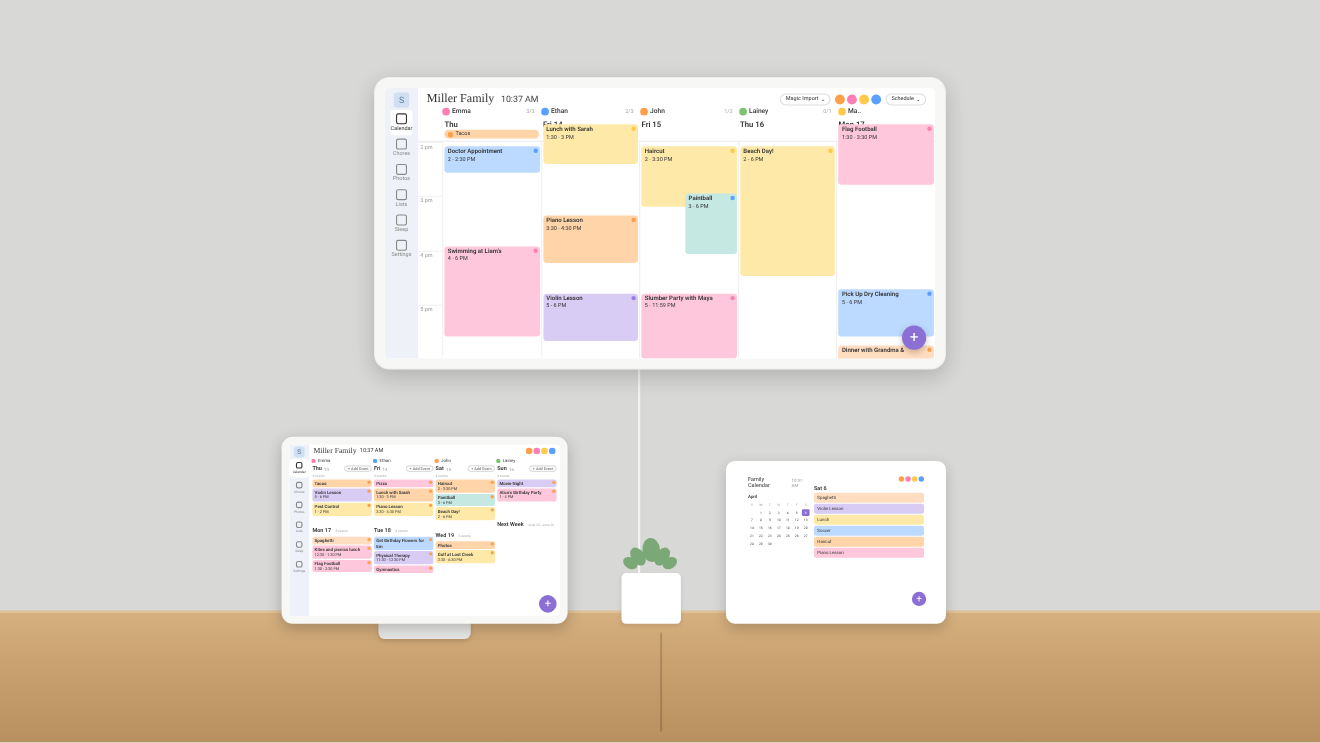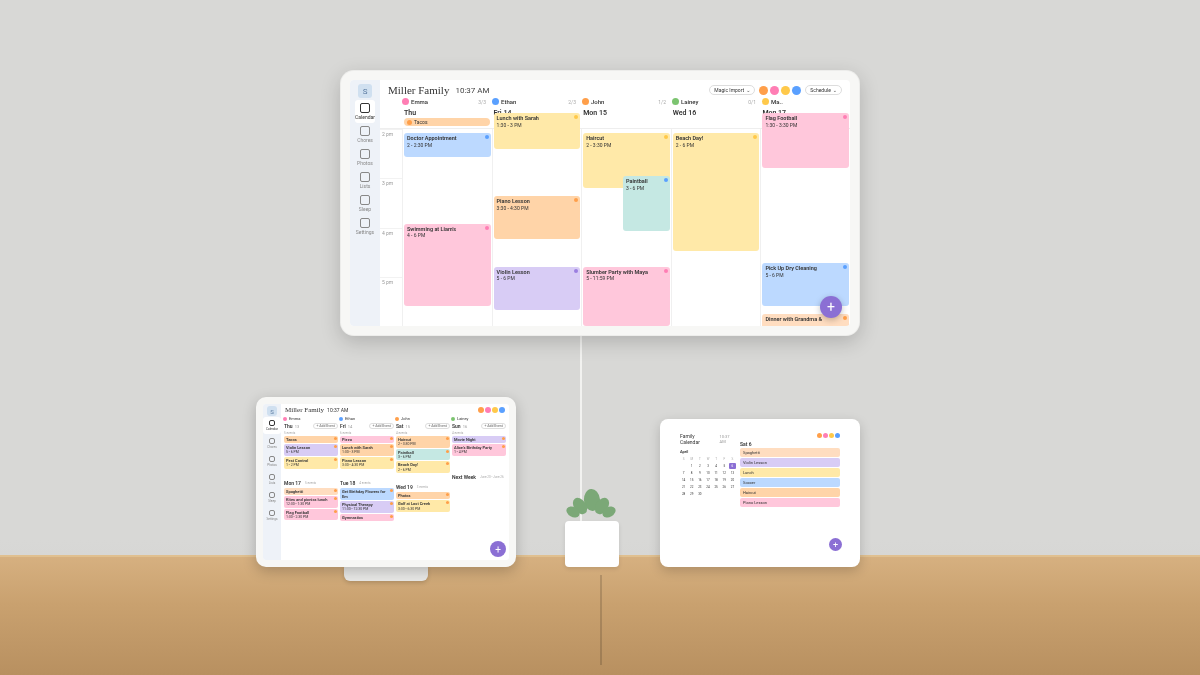--- a/index.html
+++ b/index.html
@@ -215,24 +215,24 @@
       <div class="dayrow-l" id="dayrow-l">
           <div class="daycol">
             <div class="dayh">Thu</div>
             <div class="meal c-orange"><span class="mdot d-orange"></span>Tacos</div>
           </div>
           <div class="daycol">
             <div class="dayh">Fri 14</div>
             <div class="meal c-pink"><span class="mdot d-orange"></span>Pizza</div>
           </div>
           <div class="daycol">
-            <div class="dayh">Mon 15</div>
+            <div class="dayh">Fri 15</div>
           </div>
           <div class="daycol">
-            <div class="dayh">Wed 16</div>
+            <div class="dayh">Thu 16</div>
           </div>
           <div class="daycol">
             <div class="dayh">Mon 17</div>
             <div class="meal c-peach"><span class="mdot d-orange"></span>Spaghetti</div>
           </div>
         </div>
       <div class="grid-l">
         <div class="hours-l" id="hours-l">
             <div class="hr">2 pm</div>
             <div class="hr">3 pm</div>

